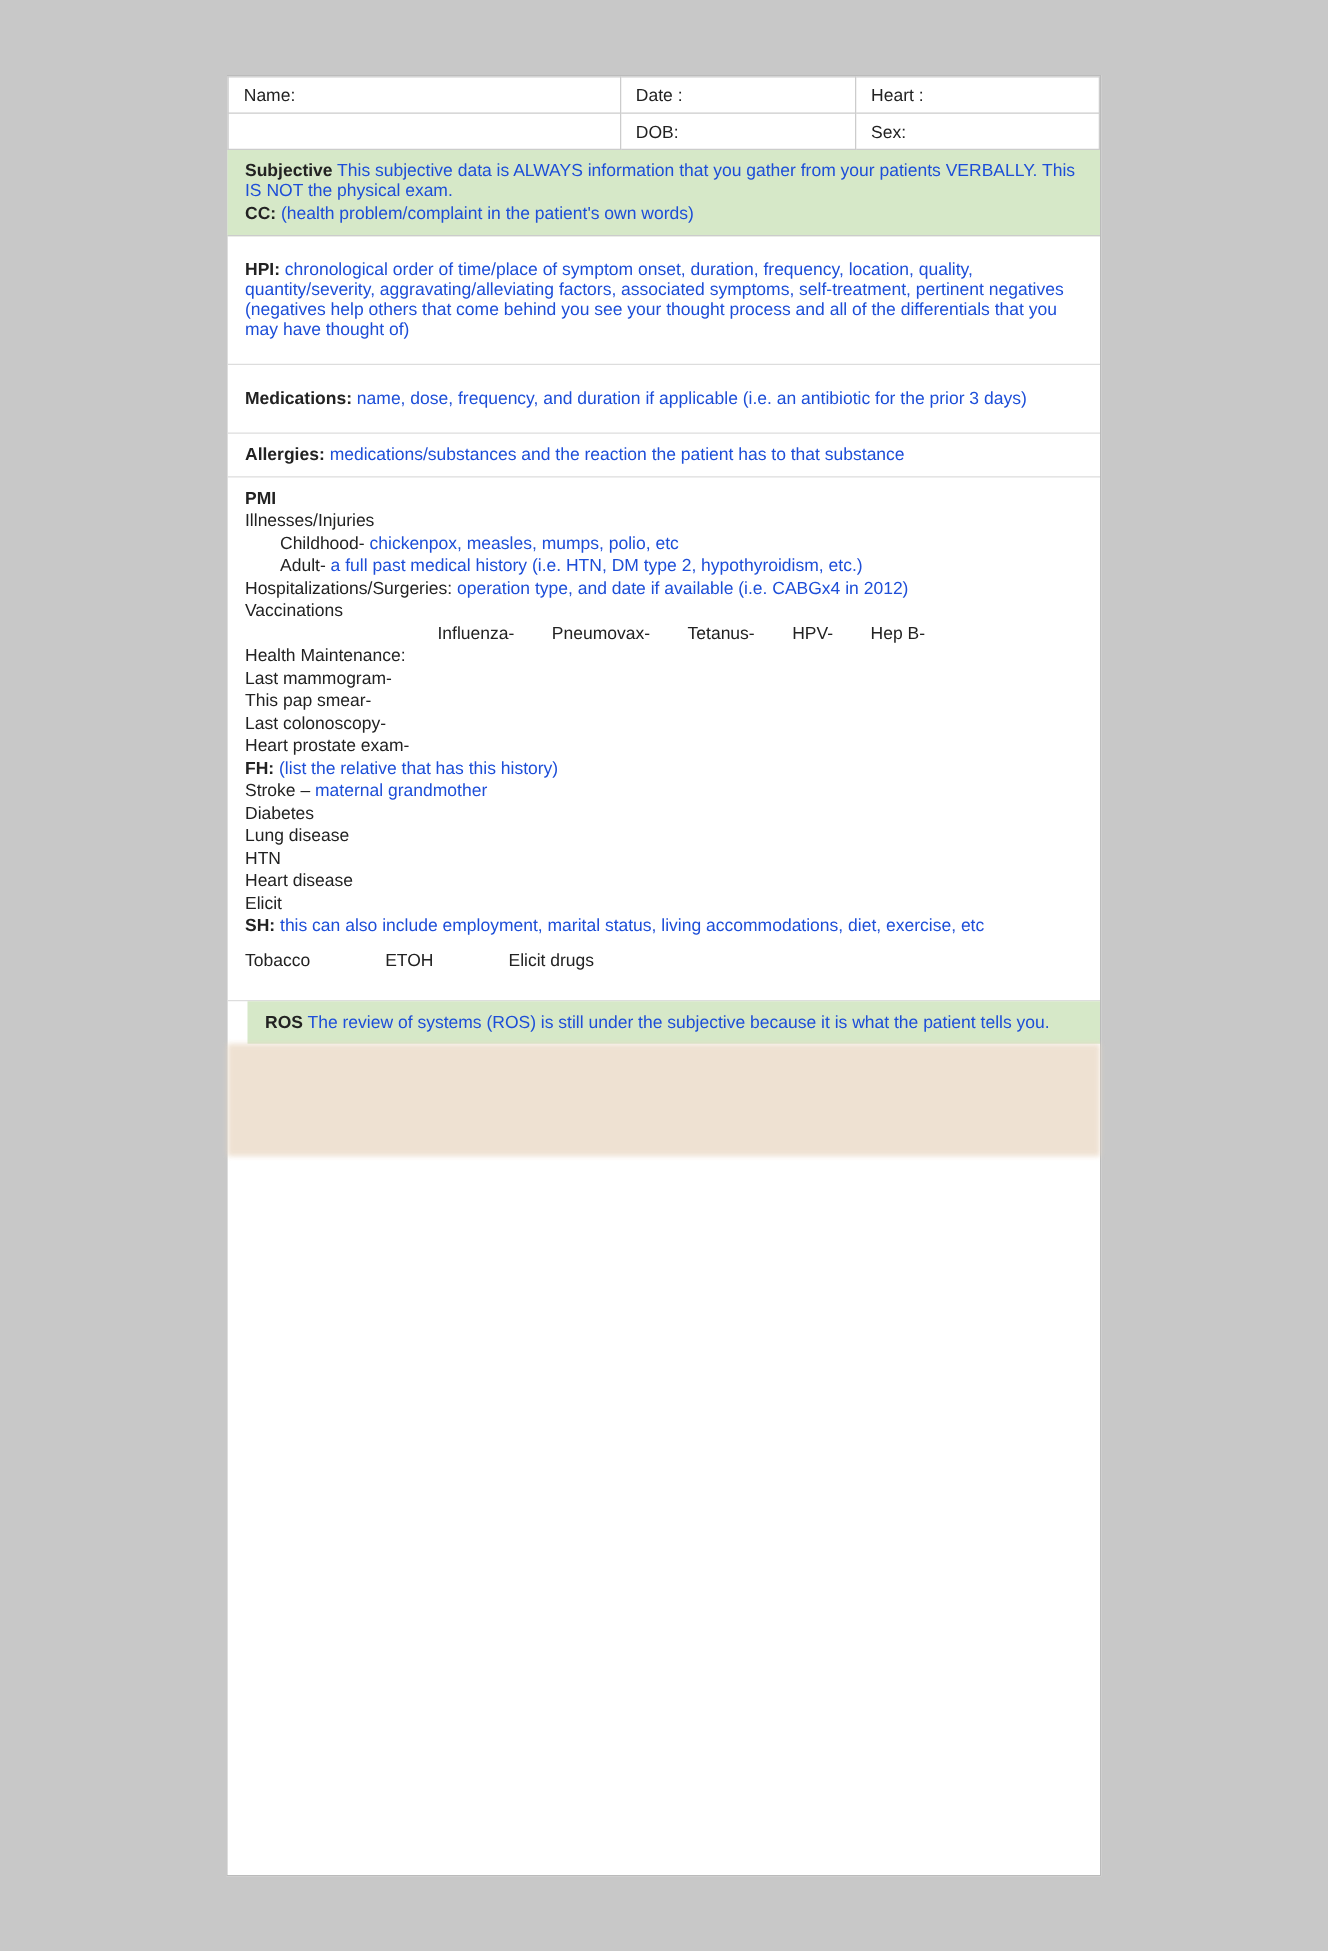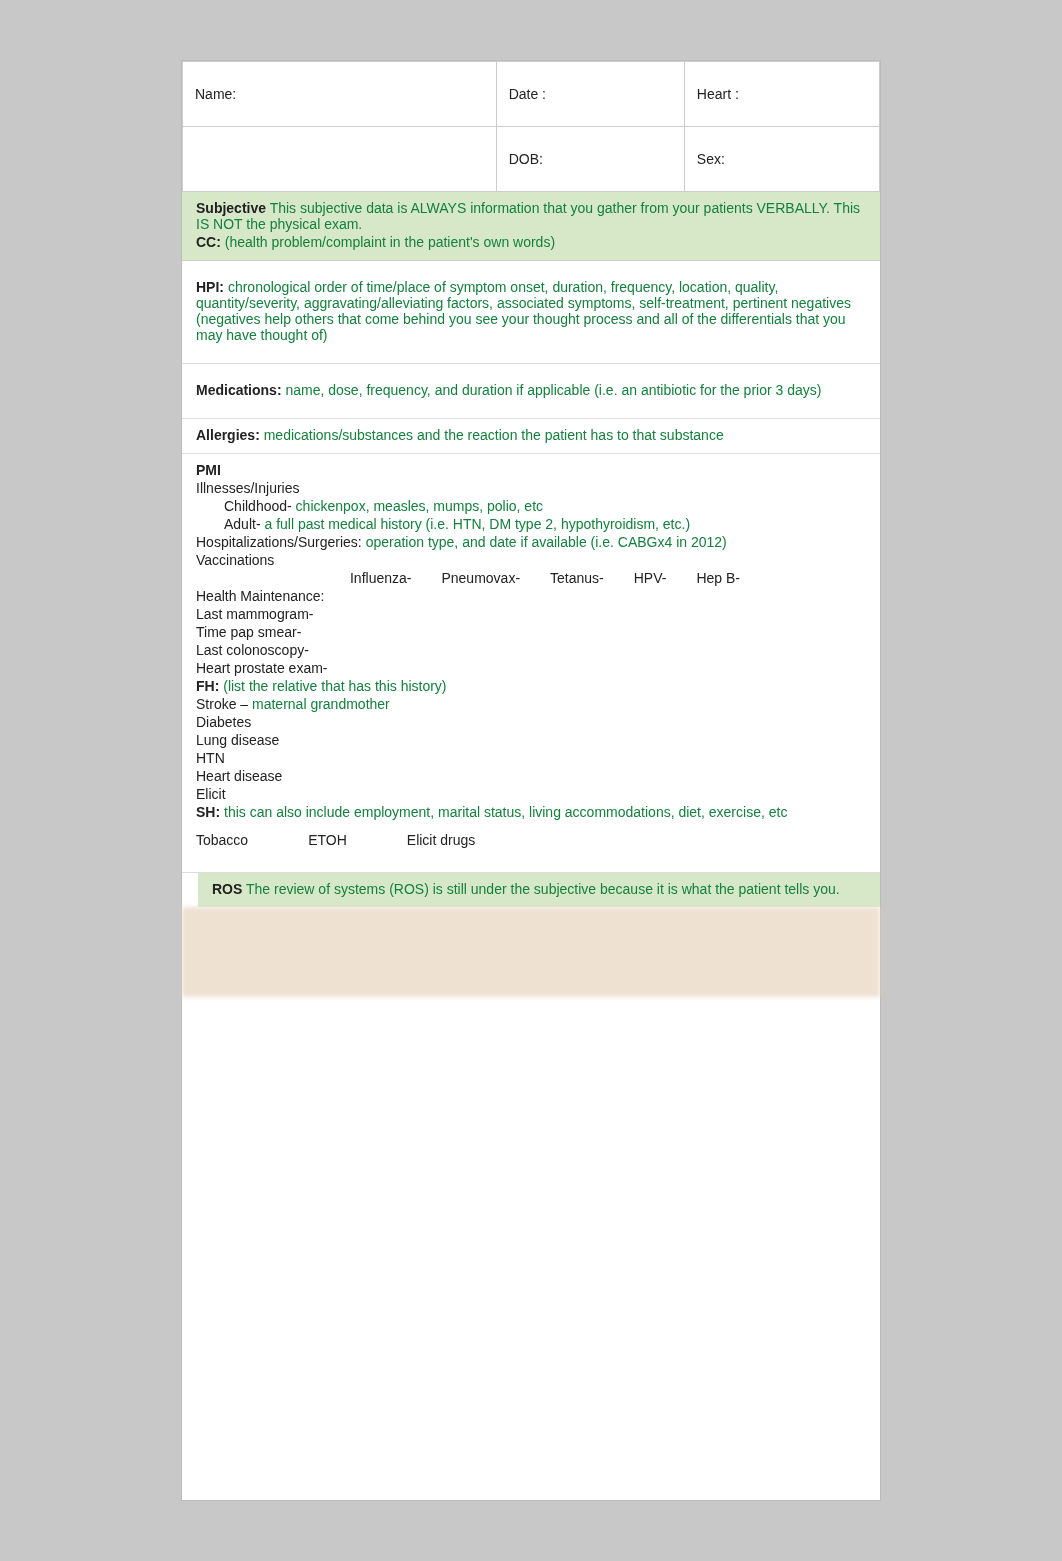--- a/index.html
+++ b/index.html
@@ -20,37 +20,37 @@
       border: 1px solid #bbb;
       padding: 0;
     }
     .header-table {
       width: 100%;
       border-collapse: collapse;
       border-bottom: 1px solid #ccc;
     }
     .header-table td {
       border: 1px solid #ccc;
-      padding: 24px 12px;
+      padding: 6px 12px;
       vertical-align: middle;
     }
     .header-row-1 td:first-child { width: 45%; }
     .header-row-1 td:nth-child(2) { width: 27%; }
     .header-row-1 td:nth-child(3) { width: 28%; }
 
     .section {
       padding: 8px 14px;
       border-bottom: 1px solid #ddd;
     }
     .section-green {
       background: #d6e8c8;
       padding: 8px 14px;
       border-bottom: 1px solid #ccc;
     }
-    .red { color: #15803d; }
+    .red { color: #1d4ed8; }
     .line { margin-bottom: 2px; }
     .indent { padding-left: 28px; }
     .bold { font-weight: bold; }
     .vaccinations-row {
       display: flex;
       gap: 30px;
       padding-left: 28px;
       margin-bottom: 2px;
       justify-content: center;
     }
@@ -158,21 +158,21 @@
     <div class="line">Vaccinations</div>
     <div class="vaccinations-row">
       <span>Influenza-</span>
       <span>Pneumovax-</span>
       <span>Tetanus-</span>
       <span>HPV-</span>
       <span>Hep B-</span>
     </div>
     <div class="line">Health Maintenance:</div>
     <div class="line">Last mammogram-</div>
-    <div class="line">Time pap smear-</div>
+    <div class="line">This pap smear-</div>
     <div class="line">Last colonoscopy-</div>
     <div class="line">Heart prostate exam-</div>
 
     <div class="line">
       <span class="bold">FH:</span>
       <span class="red"> <span>(list the relative that has this history)</span></span>
     </div>
     <div class="line">
       <span>Stroke –</span>
       <span class="red"> <span>maternal grandmother</span></span>

